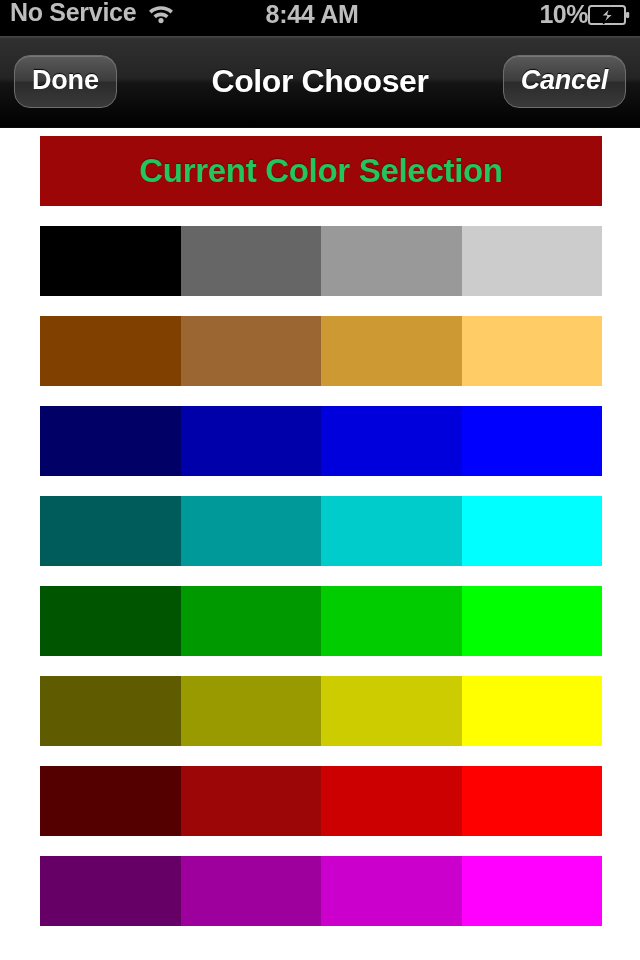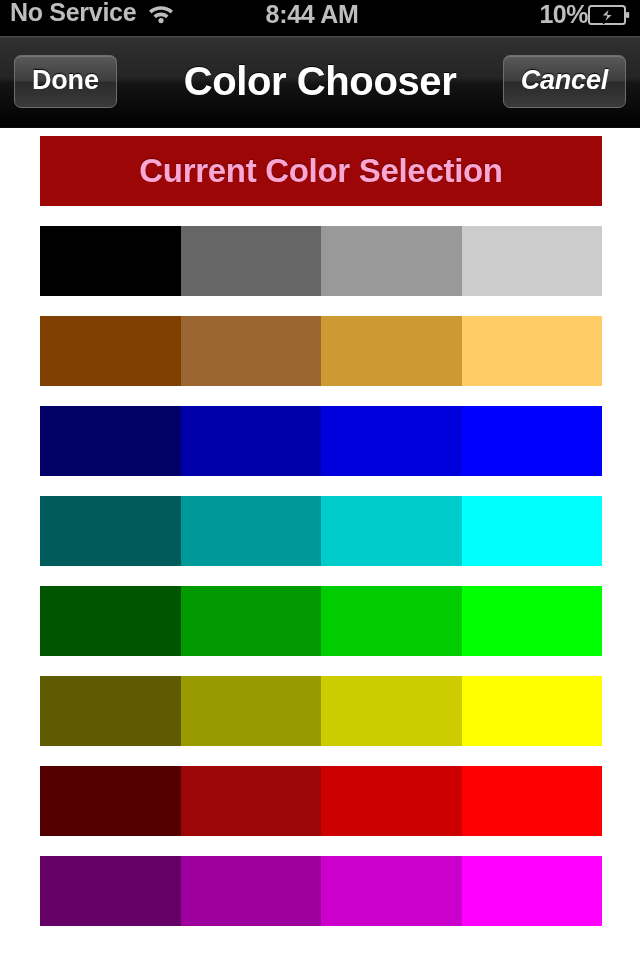--- a/index.html
+++ b/index.html
@@ -91,31 +91,31 @@
     display: flex;
     align-items: center;
     padding: 0 14px;
   }
   .nav-title {
     position: absolute;
     left: 0;
     right: 0;
     text-align: center;
     color: #ffffff;
-    font-size: 40px;
+    font-size: 32px;
     font-weight: bold;
     letter-spacing: -0.4px;
     text-shadow: 0 -1px 0 rgba(0,0,0,0.85);
     pointer-events: none;
   }
   .nav-btn {
     position: relative;
     z-index: 2;
     border: 1px solid #6d6d6d;
-    border-radius: 7px;
+    border-radius: 16px;
     background: linear-gradient(to bottom,
         #5a5a5a 0%,
         #3d3d3d 48%,
         #2b2b2b 52%,
         #3a3a3a 100%);
     color: #ffffff;
     font-size: 27px;
     font-weight: bold;
     letter-spacing: -0.2px;
     padding: 11px 17px 13px 17px;
@@ -141,21 +141,21 @@
 
   .current-color-banner {
     height: 70px;
     display: flex;
     align-items: center;
     justify-content: center;
     margin-bottom: 20px;
     cursor: pointer;
   }
   .current-color-banner-label {
-    color: #f9a8d4;
+    color: #22c55e;
     font-size: 33px;
     font-weight: bold;
     letter-spacing: -0.3px;
     text-shadow: 0 -1px 1px rgba(0,0,0,0.35);
   }
 
   .swatch-row {
     display: flex;
     height: 70px;
     margin-bottom: 20px;

